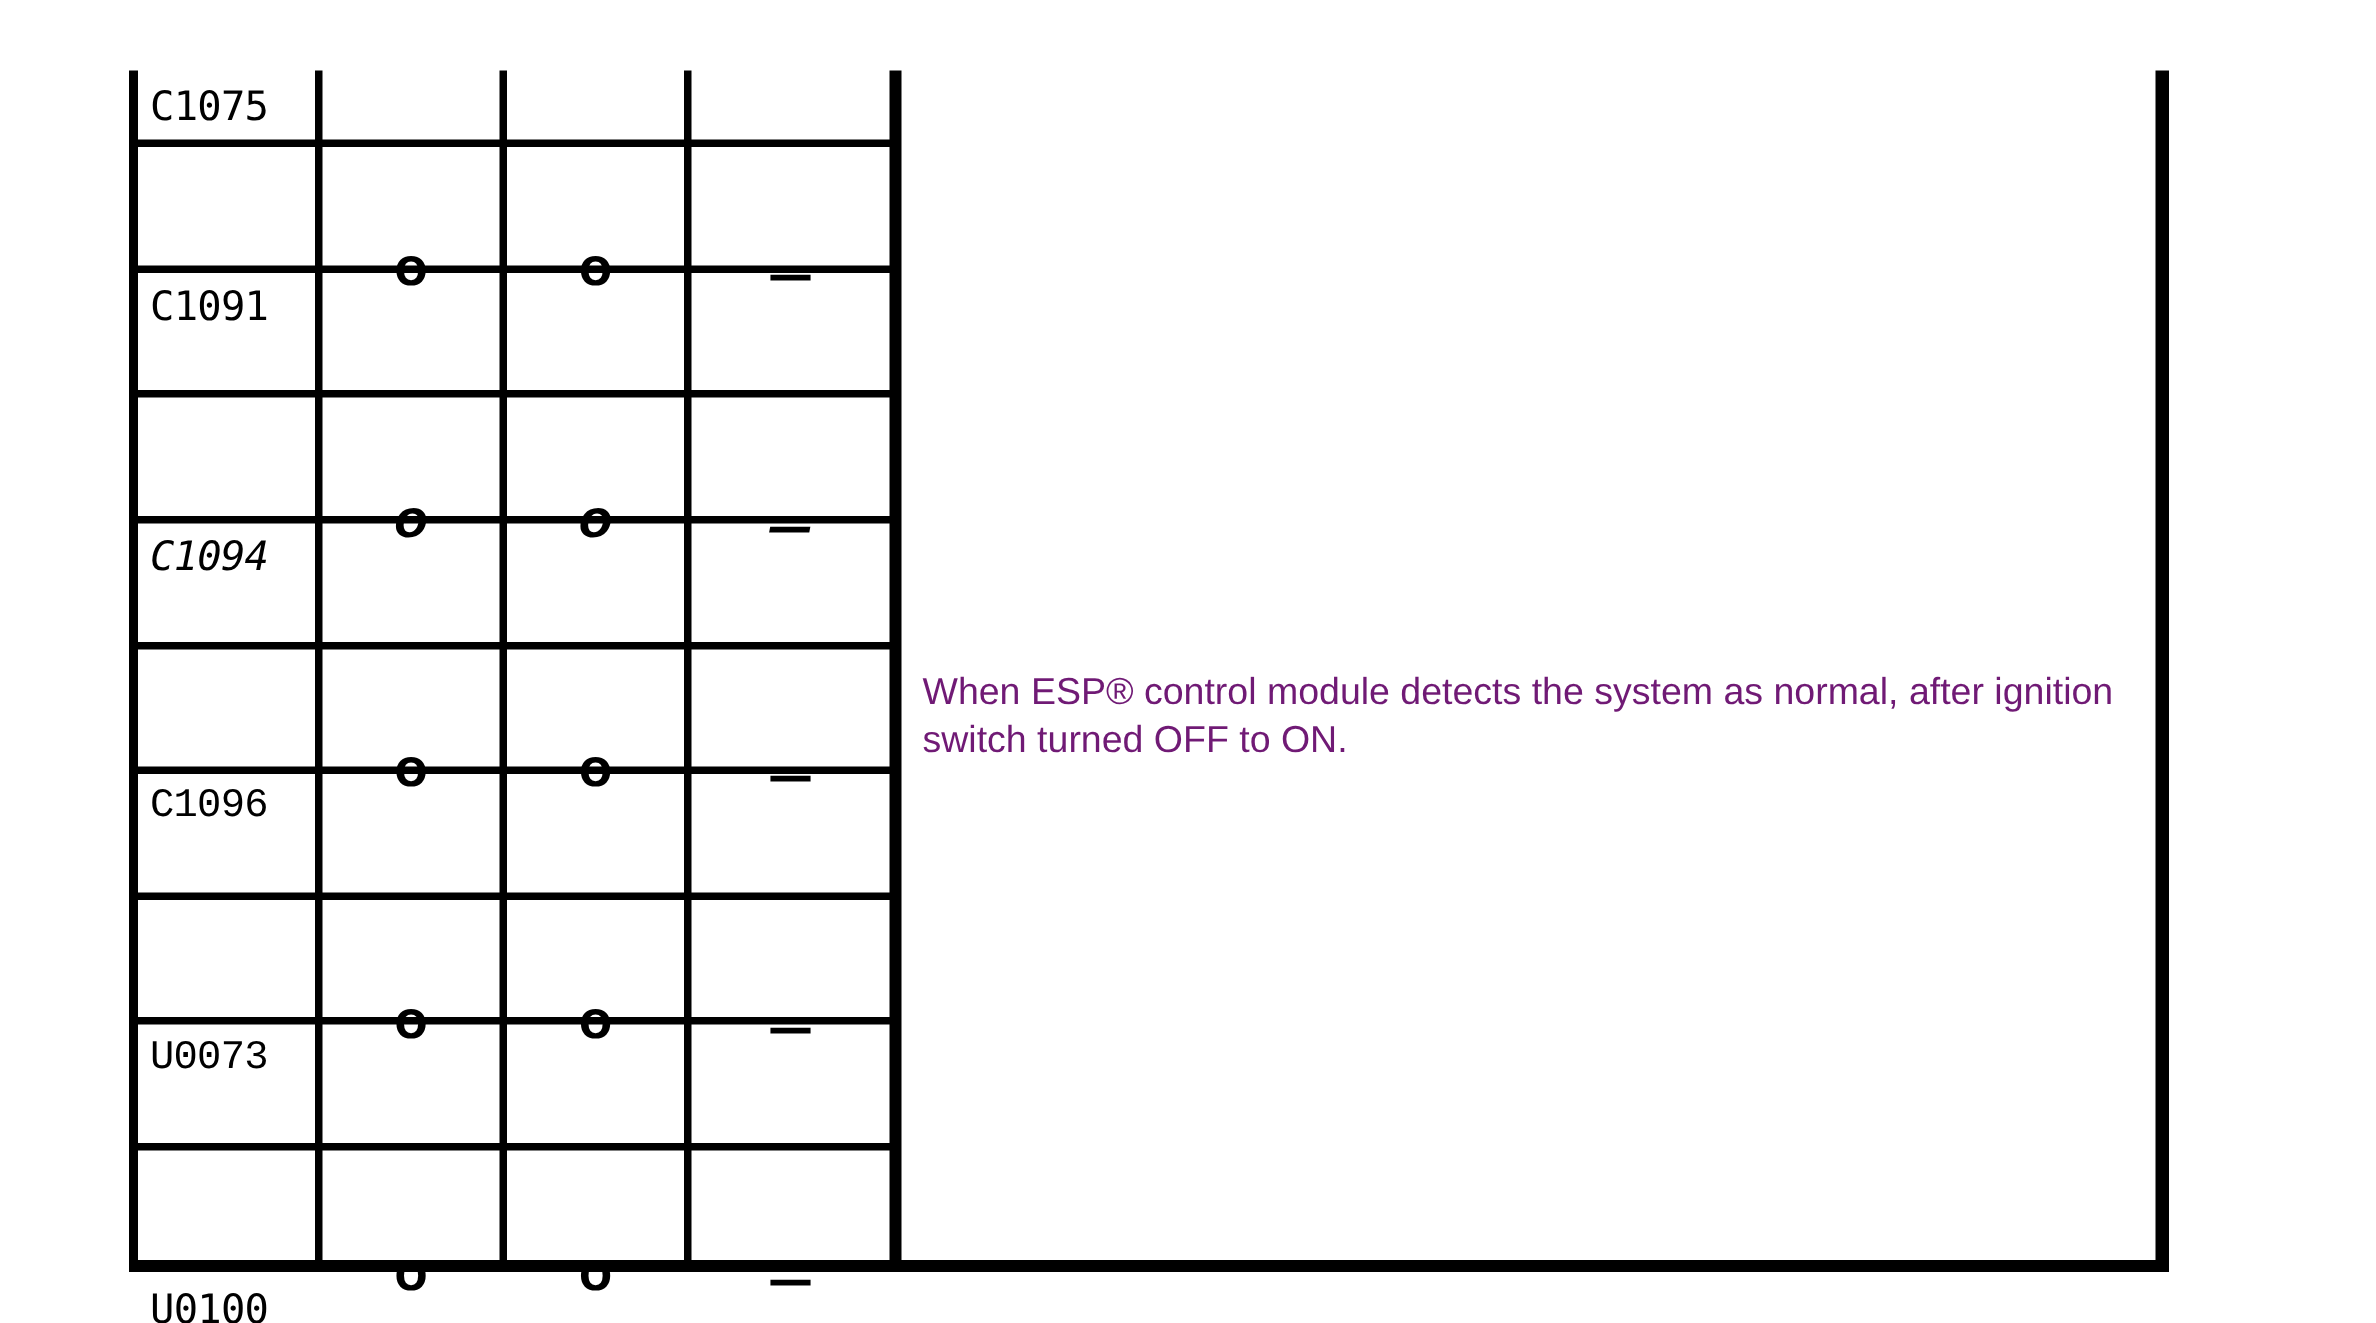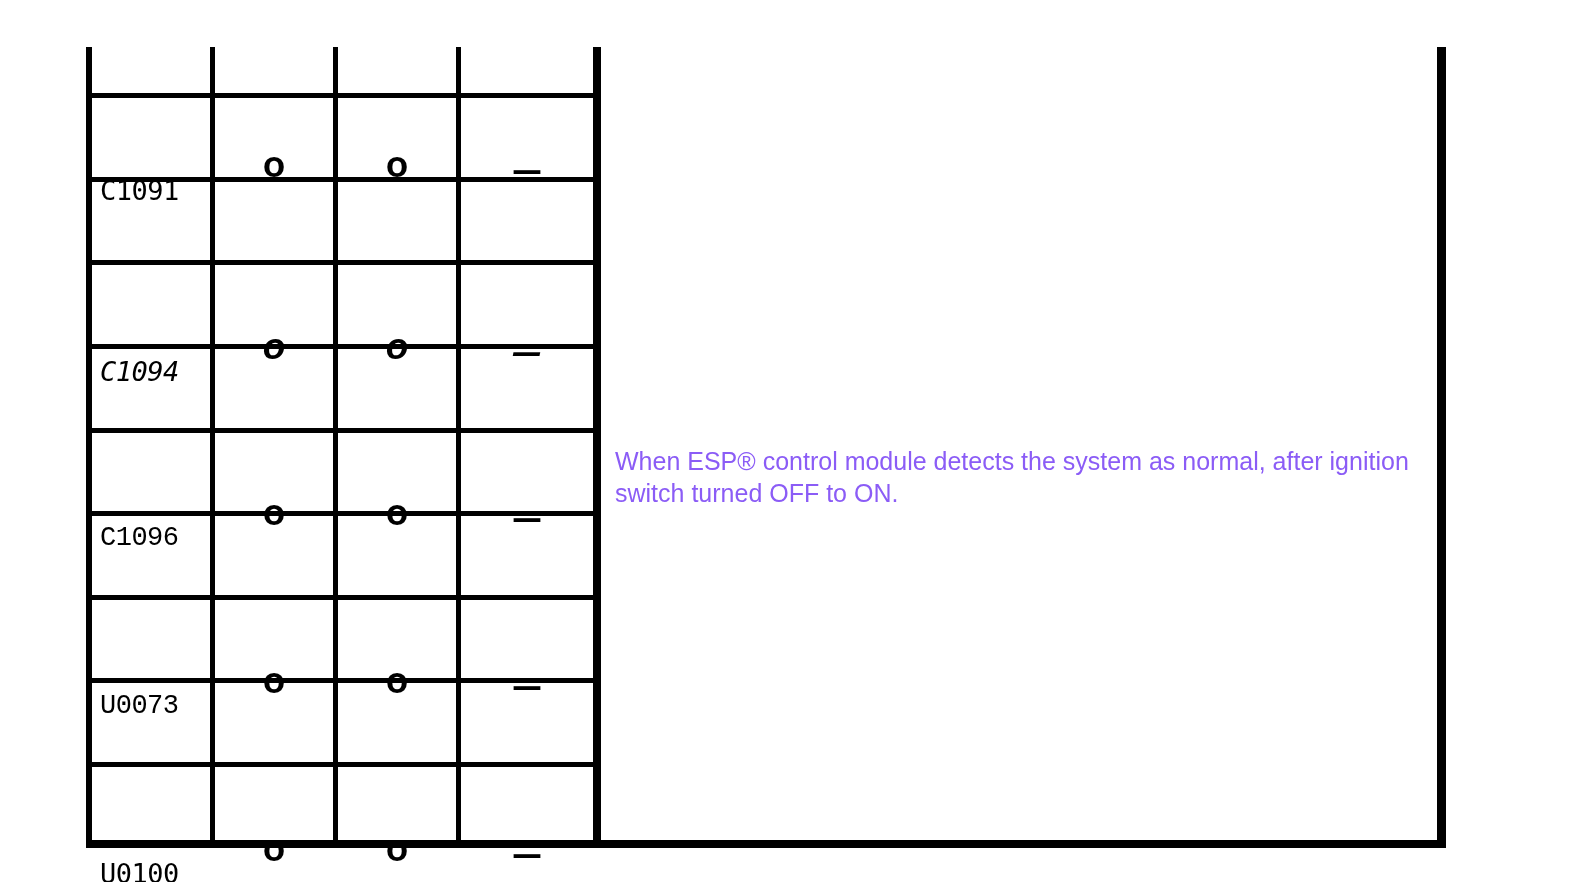--- a/index.html
+++ b/index.html
@@ -135,38 +135,41 @@
     height: 793px;
   }
   #description-text {
     position: absolute;
     left: 14px;
     top: 398px;
     width: 810px;
     font-family: "Liberation Sans", sans-serif;
     font-size: 25px;
     line-height: 32px;
-    color: #8b5cf6;
+    color: #701a75;
   }
 </style>
 </head>
 <body>
 
 <div id="dtc-table">
 
   <div class="frame-left"></div>
   <div class="frame-right"></div>
   <div class="frame-bottom"></div>
 
   <div id="grid">
     <div class="colline c1"></div>
     <div class="colline c2"></div>
     <div class="colline c3"></div>
+  <div class="row" style="top: 0px; height: 49px;">
+        <div class="code-cell" style="top: 11px;">C1075</div>
+      </div>
       <div class="rowline" style="top: 46px;"></div>
-      <div class="row" style="top: 35px; height: 84px;">
+      <div class="row" style="top: 49px; height: 84px;">
         <div class="code-cell" style="top: 95px;">C1091</div>
         <div class="mark-cell m1" style="top: 73px;"><span class="mark-o">O</span></div>
         <div class="mark-cell m2" style="top: 73px;"><span class="mark-o">O</span></div>
         <div class="mark-cell m3" style="top: 73px;"><span class="mark-dash">—</span></div>
       </div>
       <div class="rowline" style="top: 130px;"></div>
       <div class="row" style="top: 133px; height: 83px; font-style: italic;">
         <div class="code-cell" style="top: 178px;">C1094</div>
         <div class="mark-cell m1" style="top: 157px;"><span class="mark-o">O</span></div>
         <div class="mark-cell m2" style="top: 157px;"><span class="mark-o">O</span></div>

